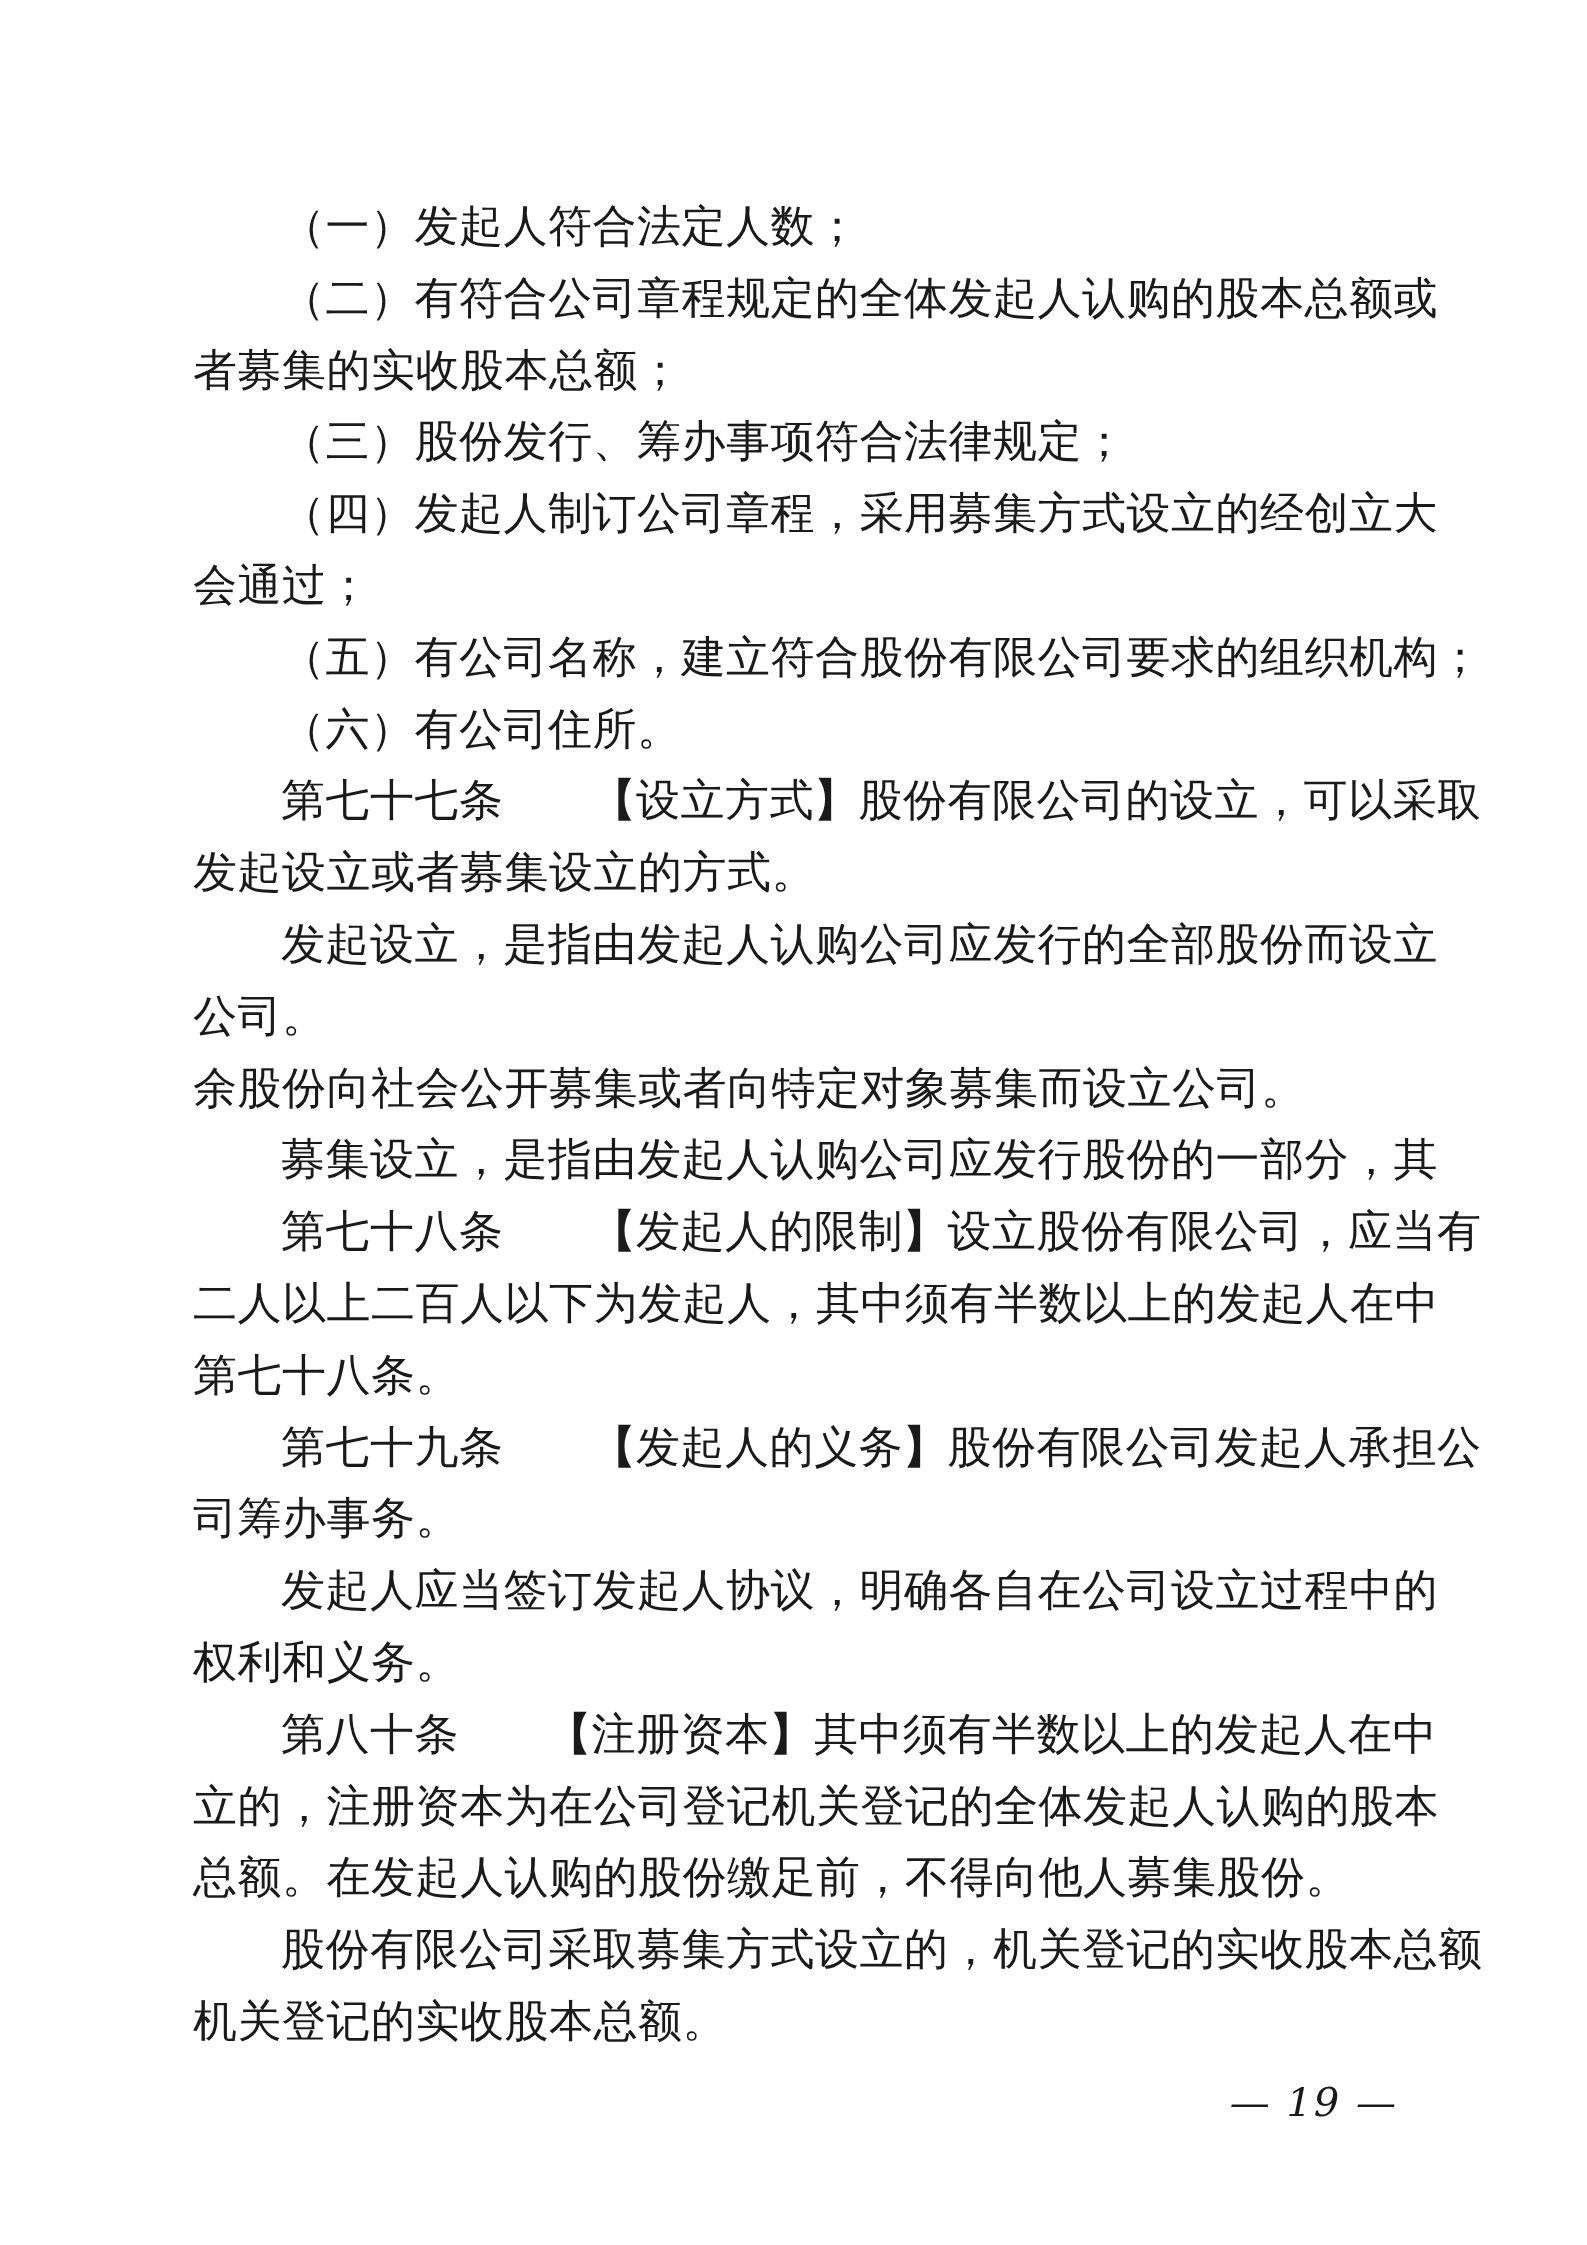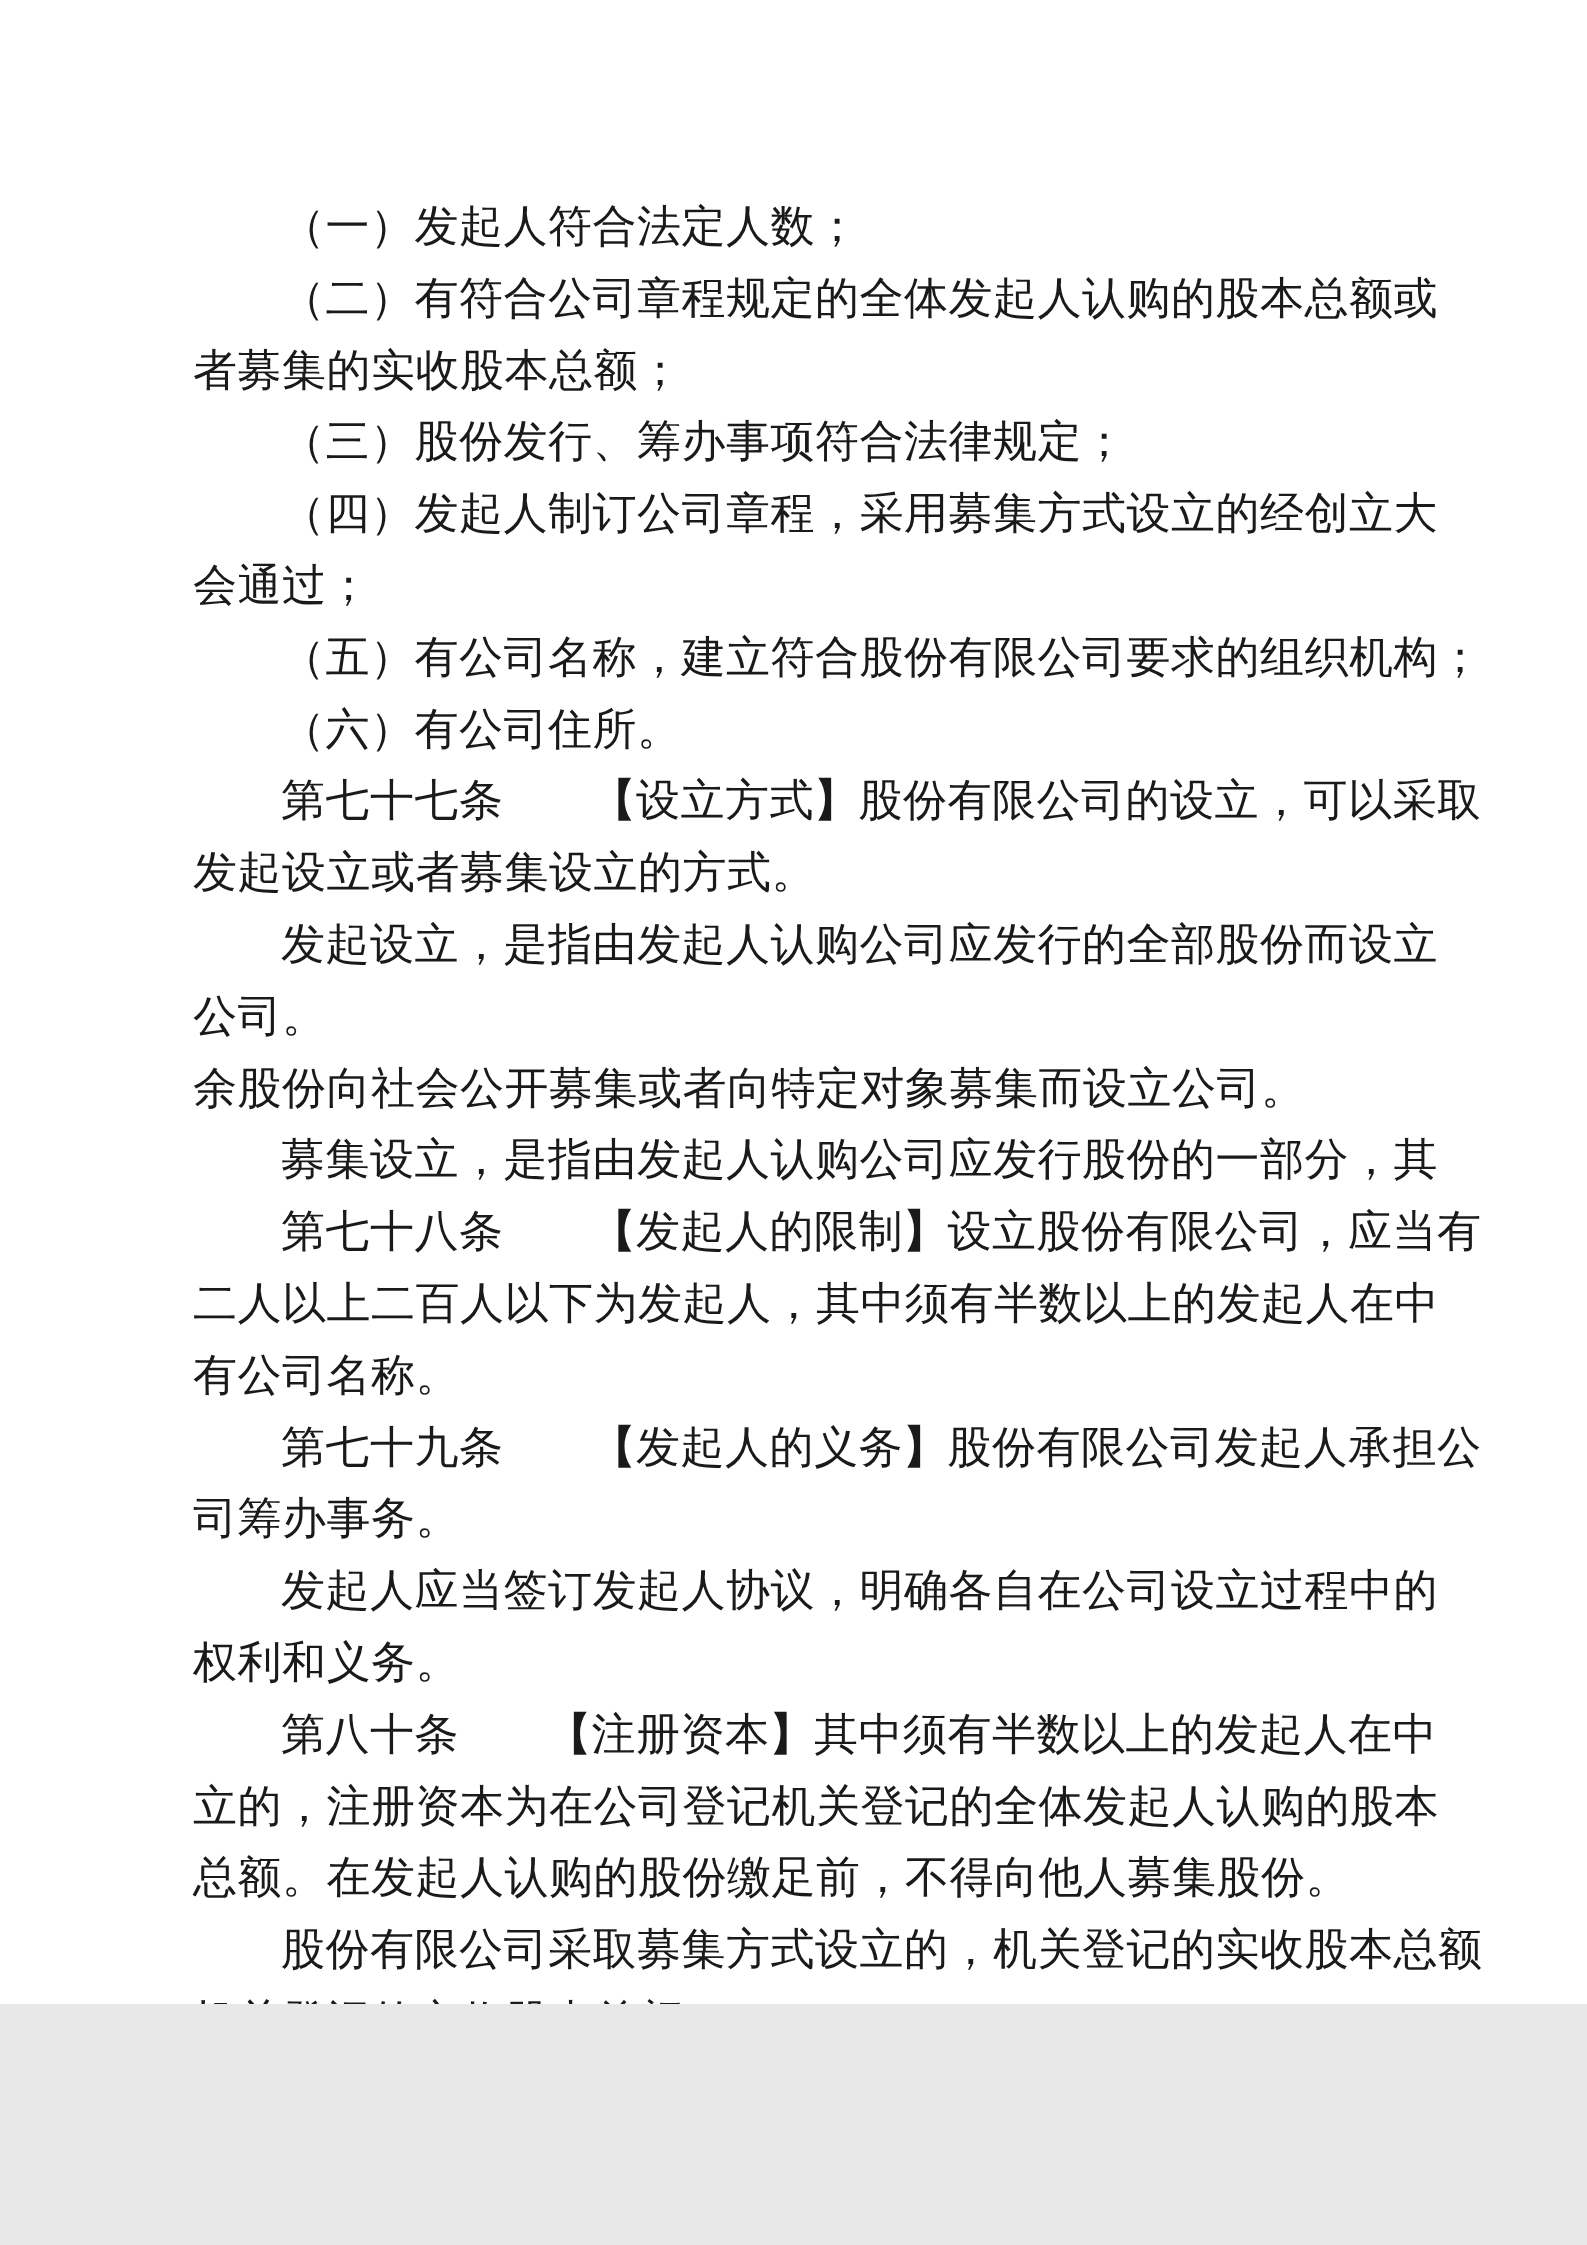--- a/index.html
+++ b/index.html
@@ -3,21 +3,21 @@
 <meta charset="utf-8">
 <style>
   html, body {
     margin: 0;
     padding: 0;
     background: #e8e8e8;
   }
   .page {
     position: relative;
     width: 1587px;
-    height: 2004px;
+    height: 2245px;
     margin: 0 auto;
     background: #ffffff;
     font-family: "DejaVu Serif", serif;
     color: #1a1a1a;
     overflow: hidden;
   }
   .text-block {
     position: absolute;
     left: 193px;
     top: 190px;
@@ -64,21 +64,21 @@
       <div class="line indent"><span>（五）有公司名称，建立符合股份有限公司要求的组织机构；</span></div>
       <div class="line indent"><span>（六）有公司住所。</span></div>
       <div class="line indent"><span class="article-num">第七十七条</span><span class="bracket">【</span><span class="label">设立方式</span><span class="bracket">】</span><span>股份有限公司的设立，可以采取</span></div>
       <div class="line"><span>发起设立或者募集设立的方式。</span></div>
       <div class="line indent"><span>发起设立，是指由发起人认购公司应发行的全部股份而设立</span></div>
       <div class="line"><span>公司。</span></div>
       <div class="line"><span>余股份向社会公开募集或者向特定对象募集而设立公司。</span></div>
       <div class="line indent"><span>募集设立，是指由发起人认购公司应发行股份的一部分，其</span></div>
       <div class="line indent"><span class="article-num">第七十八条</span><span class="bracket">【</span><span class="label">发起人的限制</span><span class="bracket">】</span><span>设立股份有限公司，应当有</span></div>
       <div class="line"><span>二人以上二百人以下为发起人，其中须有半数以上的发起人在中</span></div>
-      <div class="line"><span>有公司名称。</span></div>
+      <div class="line"><span>第七十八条。</span></div>
       <div class="line indent"><span class="article-num">第七十九条</span><span class="bracket">【</span><span class="label">发起人的义务</span><span class="bracket">】</span><span>股份有限公司发起人承担公</span></div>
       <div class="line"><span>司筹办事务。</span></div>
       <div class="line indent"><span>发起人应当签订发起人协议，明确各自在公司设立过程中的</span></div>
       <div class="line"><span>权利和义务。</span></div>
       <div class="line indent"><span class="article-num">第八十条</span><span class="bracket">【</span><span class="label">注册资本</span><span class="bracket">】</span><span>其中须有半数以上的发起人在中</span></div>
       <div class="line"><span>立的，注册资本为在公司登记机关登记的全体发起人认购的股本</span></div>
       <div class="line"><span>总额。在发起人认购的股份缴足前，不得向他人募集股份。</span></div>
       <div class="line indent"><span>股份有限公司采取募集方式设立的，机关登记的实收股本总额</span></div>
       <div class="line"><span>机关登记的实收股本总额。</span></div>
     </div>

